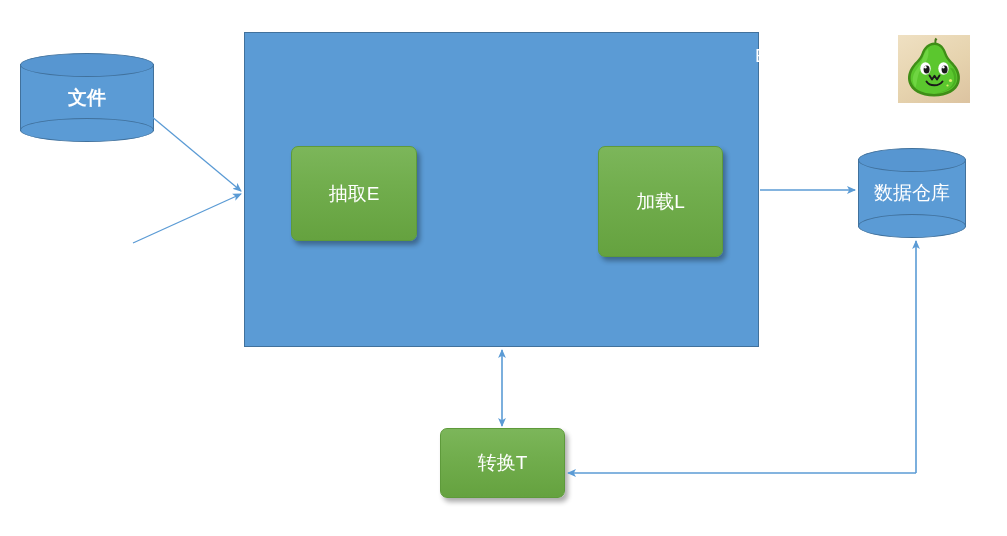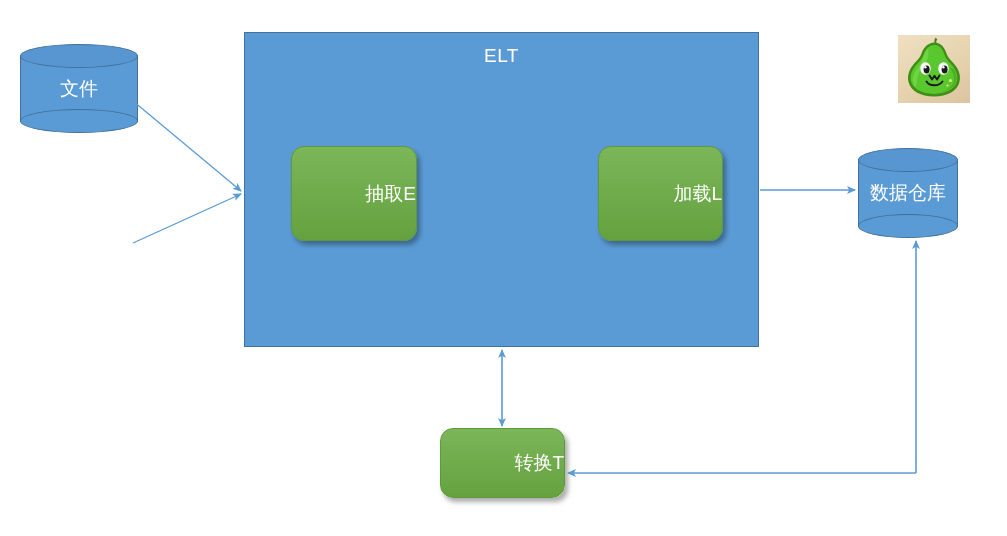--- a/index.html
+++ b/index.html
@@ -22,48 +22,49 @@
     left:244px; top:32px;
     width:515px; height:315px;
     background:#5B9BD5;
     border:1px solid #41719C;
     box-sizing:border-box;
   }
   .elt-title{
     position:absolute;
     left:0; top:12px;
     width:100%;
-    text-align:center;
+    text-align:right;
     color:#ffffff;
     font-size:19px;
     line-height:22px;
     letter-spacing:.5px;
     white-space:nowrap;
+    padding-left:32px;
   }
 
   
   .proc{
     position:absolute;
-    border-radius:13px;
+    border-radius:7px;
     background:linear-gradient(180deg,#7CB65A 0%,#72AE4E 38%,#65A23F 100%);
     border:1px solid #5E9A3B;
     box-shadow:3px 4px 5px rgba(0,0,0,.33);
     box-sizing:border-box;
     display:flex;
     align-items:center;
-    justify-content:flex-end;
+    justify-content:center;
   }
   .proc span{
     color:#ffffff;
     font-size:19px;
     line-height:22px;
     white-space:nowrap;
   }
   .proc-e{ left:291px; top:146px; width:126px; height:95px; }
-  .proc-l{ left:598px; top:146px; width:125px; height:95px; }
+  .proc-l{ left:598px; top:146px; width:125px; height:111px; }
   .proc-t{ left:440px; top:428px; width:125px; height:70px; }
 
   
   .cyl{ position:absolute; }
   .cyl .body{
     position:absolute;
     left:0; right:0;
     top:11px; bottom:11px;
     background:#5B9BD5;
     border-left:1px solid #41719C;
@@ -94,23 +95,23 @@
     width:100%; height:100%;
     display:flex;
     align-items:center;
     justify-content:center;
     color:#ffffff;
     font-size:19px;
     line-height:22px;
     white-space:nowrap;
     z-index:4;
   }
-  .cyl-file{ left:20px;  top:44px;  width:118px; height:89px; }
+  .cyl-file{ left:20px;  top:53px;  width:134px; height:89px;font-weight:bold; }
   .cyl-db{   left:20px;  top:196px; width:113px; height:98px; }
-  .cyl-dw{   left:858px; top:148px; width:100px; height:90px; }
+  .cyl-dw{   left:858px; top:148px; width:108px; height:90px; }
 
   
   .arrows{
     position:absolute;
     left:0; top:0;
     width:1007px; height:536px;
     pointer-events:none;
     z-index:6;
   }
 

